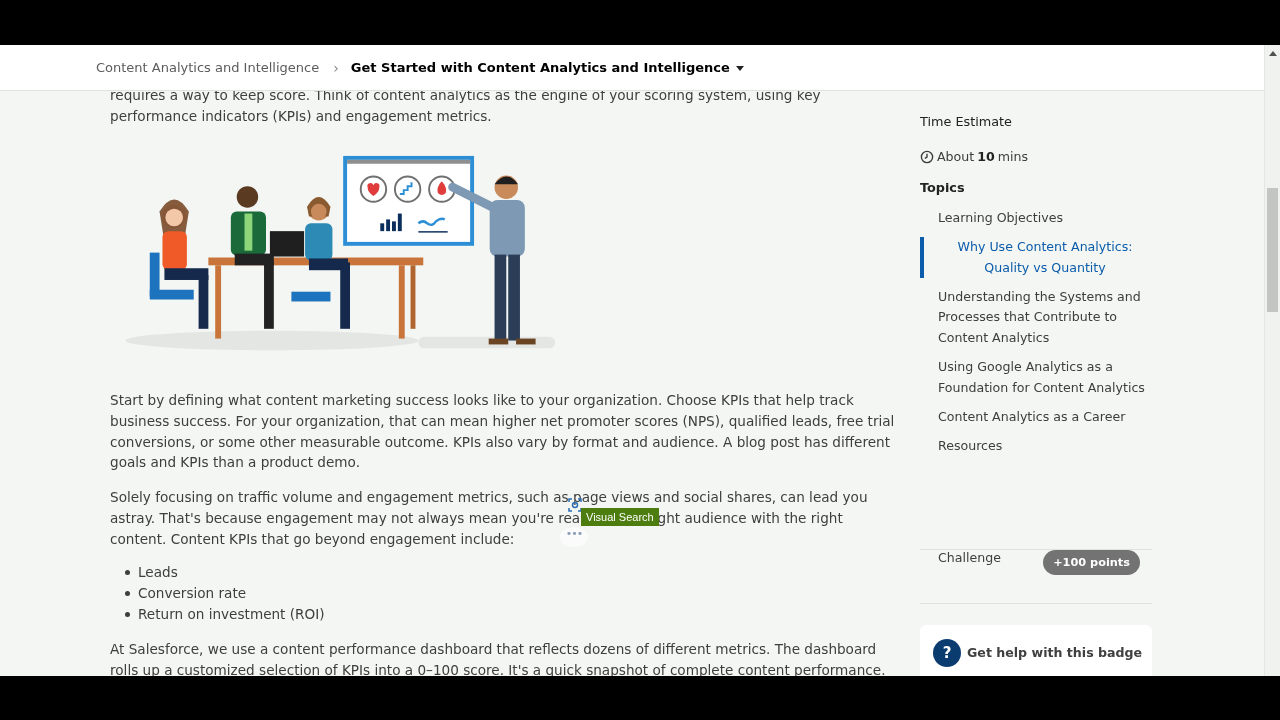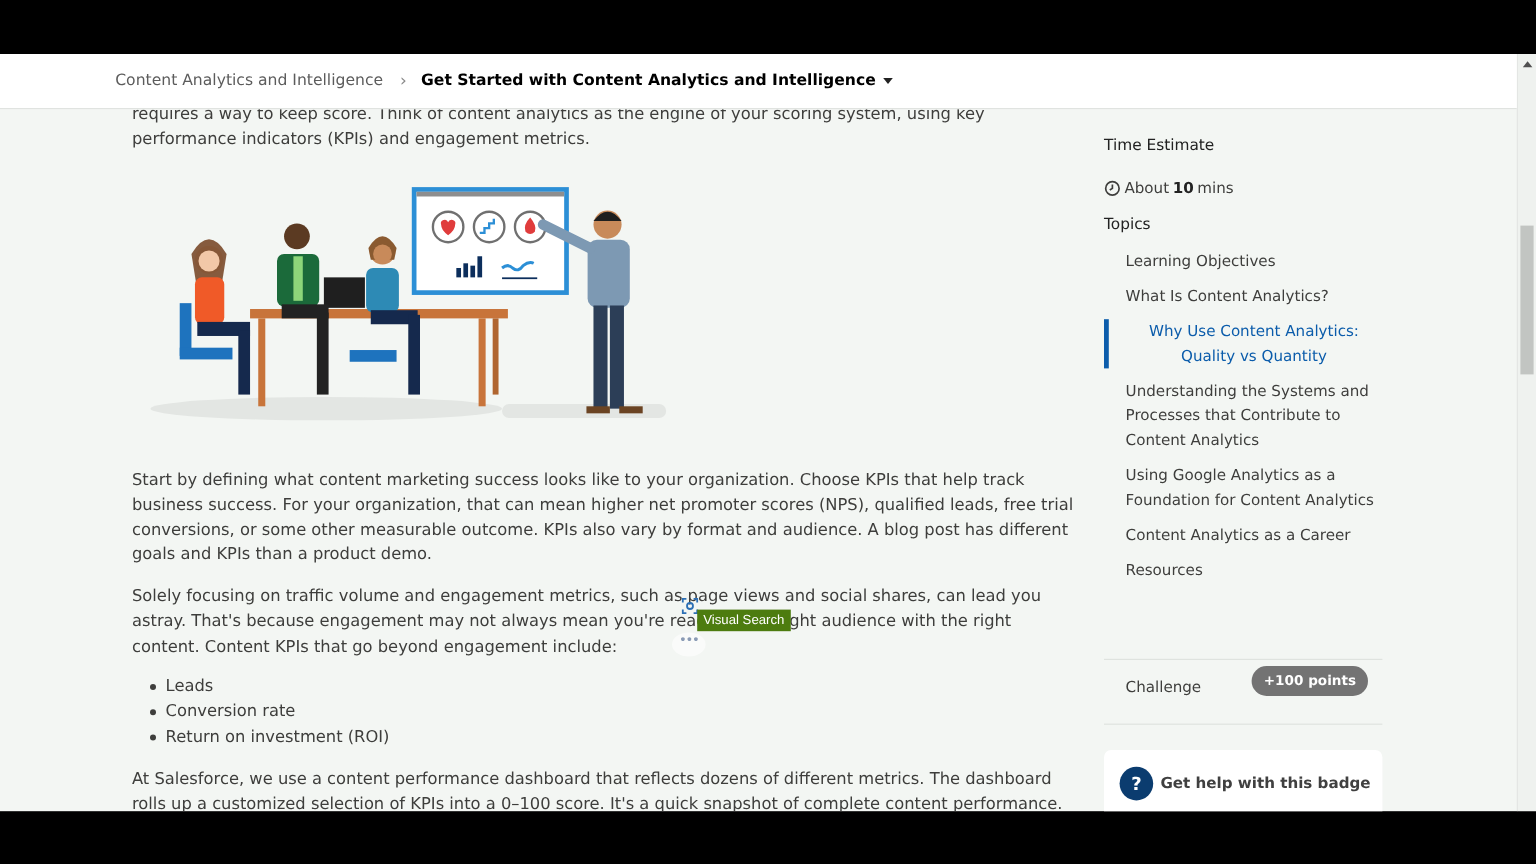--- a/index.html
+++ b/index.html
@@ -29,27 +29,27 @@
   .p2 { position: absolute; top: 442px; left: 0; width: 790px; }
   .kpi-list { position: absolute; top: 517px; left: 28px; list-style: none; }
   .kpi-list li { position: relative; padding-left: 0; }
   .kpi-list li::before { content: ""; position: absolute; left: -13px; top: 8px; width: 5px; height: 5px; border-radius: 50%; background: #3e3e3c; }
   .p3 { position: absolute; top: 594px; left: 0; width: 790px; }
 
   .sidebar { position: absolute; left: 920px; top: 0; width: 235px; font-size: 12.6px; }
   .time-title { position: absolute; top: 69px; left: 0; font-weight: normal; color: #222; font-size: 12.8px; }
   .time-val { position: absolute; top: 72px; left: 0; color: #3e3e3c; display: flex; align-items: center; gap: 3px; margin-top: 32px; }
   .time-val b { color: #222; }
-  .topics-title { position: absolute; top: 135px; left: 0; font-weight: normal; color: #222; font-size: 12.8px; }
+  .topics-title { position: absolute; top: 135px; left: 0; font-weight: bold; color: #222; font-size: 12.8px; }
   .topic-list { position: absolute; top: 163px; left: 0; width: 235px; }
   .topic { position: relative; padding-left: 18px; color: #3e3e3c; line-height: 20.6px; margin-bottom: 8.5px; width: 232px; }
   .topic.active { color: #0b5cab; text-align: center; }
   .topic.active::before { content: ""; position: absolute; left: 0; top: 0; width: 4px; height: 100%; background: #0b5cab; }
   .divider { position: absolute; left: 0; width: 232px; height: 1px; background: #dfe3df; }
-  .challenge-row { position: absolute; top: 505px; left: 18px; width: 202px; height: 30px; display: flex; align-items: flex-end; justify-content: space-between; }
+  .challenge-row { position: absolute; top: 505px; left: 18px; width: 202px; height: 30px; display: flex; align-items: flex-start; justify-content: space-between; }
   .points-pill { background: #737373; color: #fff; font-weight: bold; font-size: 11.3px; border-radius: 14px; padding: 6px 10px; }
   .help-card { position: absolute; top: 580px; left: 0; width: 232px; height: 60px; background: #fff; border-radius: 6px; display: flex; align-items: flex-start; padding: 14px 0 0 13px; gap: 6px; }
   .help-icon { width: 28px; height: 28px; border-radius: 50%; background: #0b3c6f; color: #fff; font-weight: bold; font-size: 15px; display: flex; align-items: center; justify-content: center; }
   .help-link { color: #404040; font-weight: bold; font-size: 12.6px; margin-top: 6px; }
 
   .scrollbar { position: absolute; left: 1264px; top: 0; width: 16px; height: 631px; background: #eff2ef; border-left: 1px solid #e4e6e4; }
   .scroll-up { position: absolute; top: 6px; left: 4px; width: 0; height: 0; border-left: 4px solid transparent; border-right: 4px solid transparent; border-bottom: 5px solid #505050; }
   .scroll-thumb { position: absolute; top: 143px; left: 2px; width: 11px; height: 124px; background: #c2c5c2; }
 
   .visual-search-icon { position: absolute; left: 567px; top: 452px; width: 16px; height: 16px; z-index: 6; }
@@ -148,21 +148,20 @@
           <path d="M7 3.8 V7 L4.8 8.4" stroke="#3e3e3c" stroke-width="1.4" fill="none"></path>
         </svg>
       <span>About</span>
       <b>10</b>
       <span>mins</span>
     </div>
 
     <div class="topics-title">Topics</div>
     <div class="topic-list">
       <div class="topic">Learning Objectives</div>
-      <div class="topic">What Is Content Analytics?</div>
       <div class="topic active">Why Use Content Analytics: Quality vs Quantity</div>
       <div class="topic">Understanding the Systems and Processes that Contribute to Content Analytics</div>
       <div class="topic">Using Google Analytics as a Foundation for Content Analytics</div>
       <div class="topic">Content Analytics as a Career</div>
       <div class="topic">Resources</div>
     </div>
 
     <div class="divider" style="top:504px"></div>
     <div class="challenge-row">
       <span>Challenge</span>

